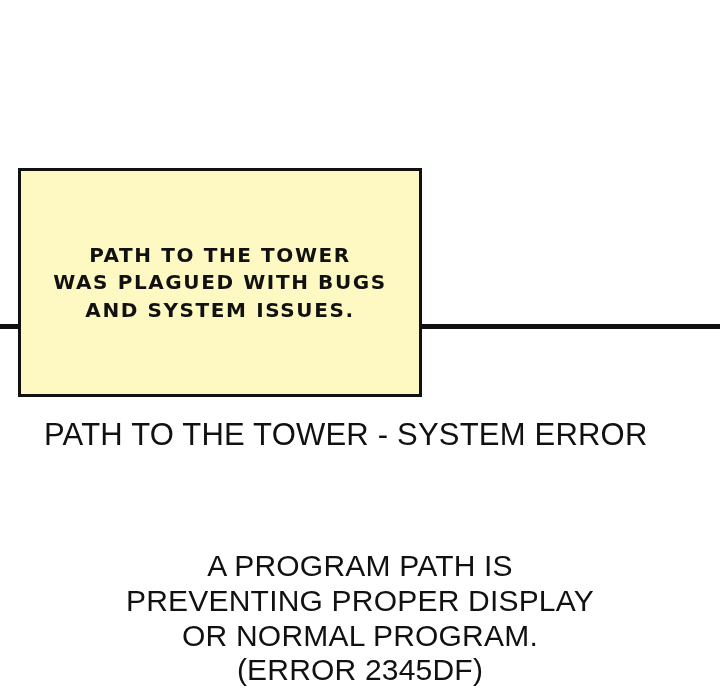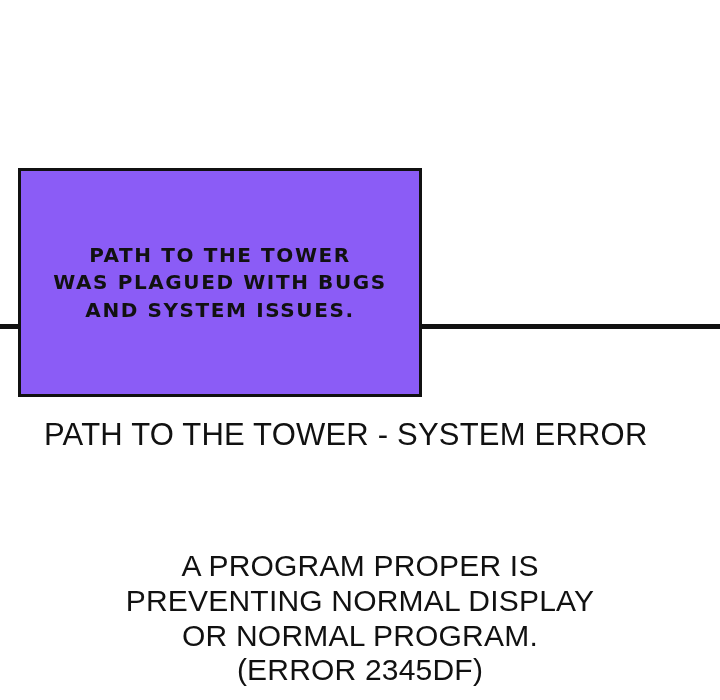--- a/index.html
+++ b/index.html
@@ -34,21 +34,21 @@
 
   
   .panel-box {
     position: absolute;
     left: 18px;
     top: 168px;
     width: 404px;
     height: 229px;
     box-sizing: border-box;
     border: 3px solid #111111;
-    background: #8b5cf6;
+    background: #fef9c3;
     z-index: 3;
   }
 
   .panel-text {
     position: absolute;
     left: 0;
     right: 0;
     top: 50%;
     transform: translateY(-50%);
     text-align: center;
@@ -112,19 +112,19 @@
 
   <div class="panel-box">
     <div class="panel-text">PATH TO THE TOWER
 WAS PLAGUED WITH BUGS
 AND SYSTEM ISSUES.</div>
   </div>
 
   <div class="caption-title">PATH TO THE TOWER - SYSTEM ERROR</div>
 
   <div class="error-block">
-    <span class="error-line">A PROGRAM PROPER IS</span>
-    <span class="error-line">PREVENTING NORMAL DISPLAY</span>
+    <span class="error-line">A PROGRAM PATH IS</span>
+    <span class="error-line">PREVENTING PROPER DISPLAY</span>
     <span class="error-line">OR NORMAL PROGRAM.</span>
     <span class="error-code">(ERROR 2345DF)</span>
   </div>
 
 </div>
 
 </body></html>

